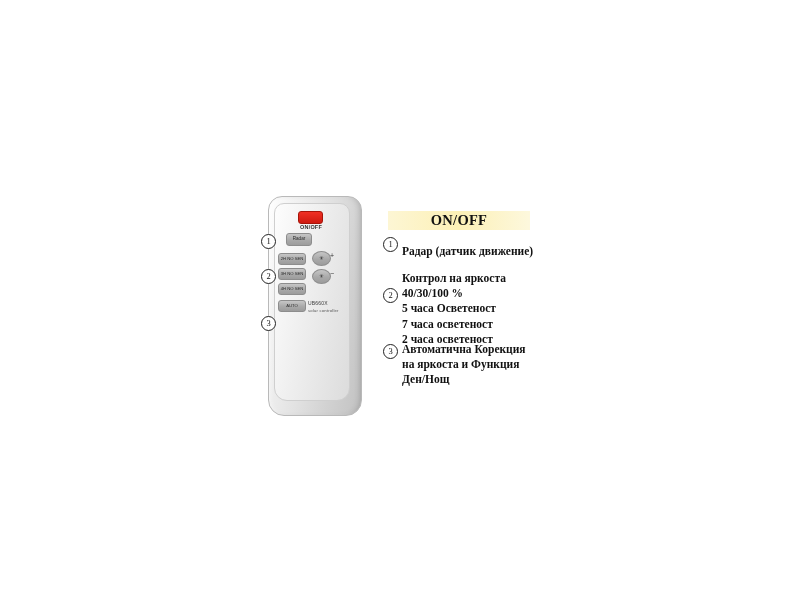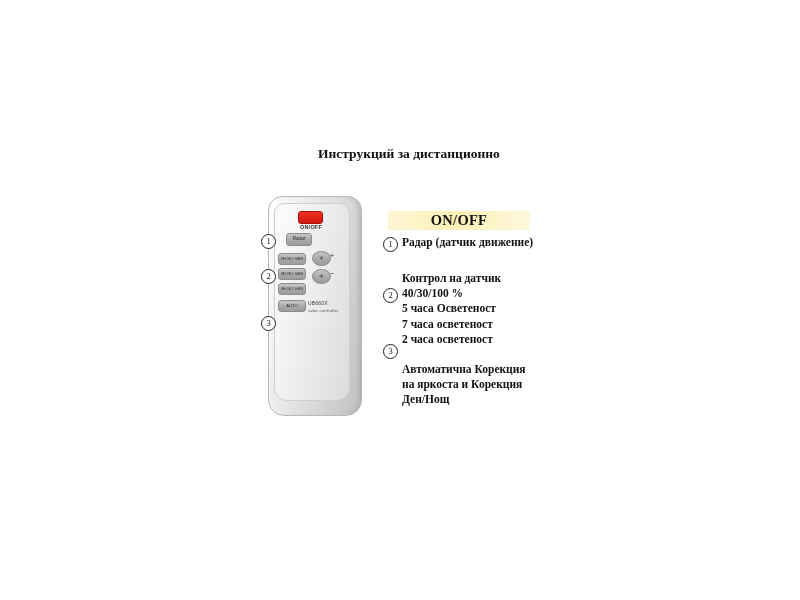--- a/index.html
+++ b/index.html
@@ -216,33 +216,32 @@
     position: absolute;
     font-family: "Liberation Serif", serif;
     font-weight: bold;
     font-size: 11.5px;
     line-height: 1.32;
     color: #111;
   }
   .item-text .line { display: block; white-space: nowrap; }
 
   #item1-num  { left: 383px; top: 237px; }
-  #item1-text { left: 402px; top: 235px; }
+  #item1-text { left: 402px; top: 244px; }
 
   #item2-num  { left: 383px; top: 288px; }
   #item2-text { left: 402px; top: 271px; }
 
   #item3-num  { left: 383px; top: 344px; }
-  #item3-text { left: 402px; top: 362px; }
+  #item3-text { left: 402px; top: 342px; }
 </style>
 </head>
 <body>
 
 <div id="title">
-  <span class="line">Инструкций за дистанционно</span>
 </div>
 
 <svg id="leaders">
   <line x1="275" y1="240" x2="320" y2="236" stroke="#222" stroke-width="0.9"></line>
   <line x1="275" y1="275" x2="290" y2="272" stroke="#222" stroke-width="0.9"></line>
   <line x1="290" y1="272" x2="290" y2="300" stroke="#222" stroke-width="0.9"></line>
   <line x1="290" y1="300" x2="279" y2="300" stroke="#222" stroke-width="0.9"></line>
   <line x1="275" y1="322" x2="300" y2="322" stroke="#222" stroke-width="0.9"></line>
 </svg>
 
@@ -278,25 +277,25 @@
 <div id="onoff-banner"></div>
 <div id="onoff-banner-text">ON/OFF</div>
 
 <div class="item-num" id="item1-num">1</div>
 <div class="item-text" id="item1-text">
   <span class="line">Радар (датчик движение)</span>
 </div>
 
 <div class="item-num" id="item2-num">2</div>
 <div class="item-text" id="item2-text">
-  <span class="line">Контрол на датчик</span>
+  <span class="line">Контрол на яркоста</span>
   <span class="line">40/30/100 %</span>
   <span class="line">5 часа Осветеност</span>
   <span class="line">7 часа осветеност</span>
   <span class="line">2 часа осветеност</span>
 </div>
 
 <div class="item-num" id="item3-num">3</div>
 <div class="item-text" id="item3-text">
   <span class="line">Автоматична Корекция</span>
-  <span class="line">  на яркоста и Корекция</span>
+  <span class="line">  на яркоста и Функция</span>
   <span class="line">  Ден/Нощ</span>
 </div>
 
 </body></html>

